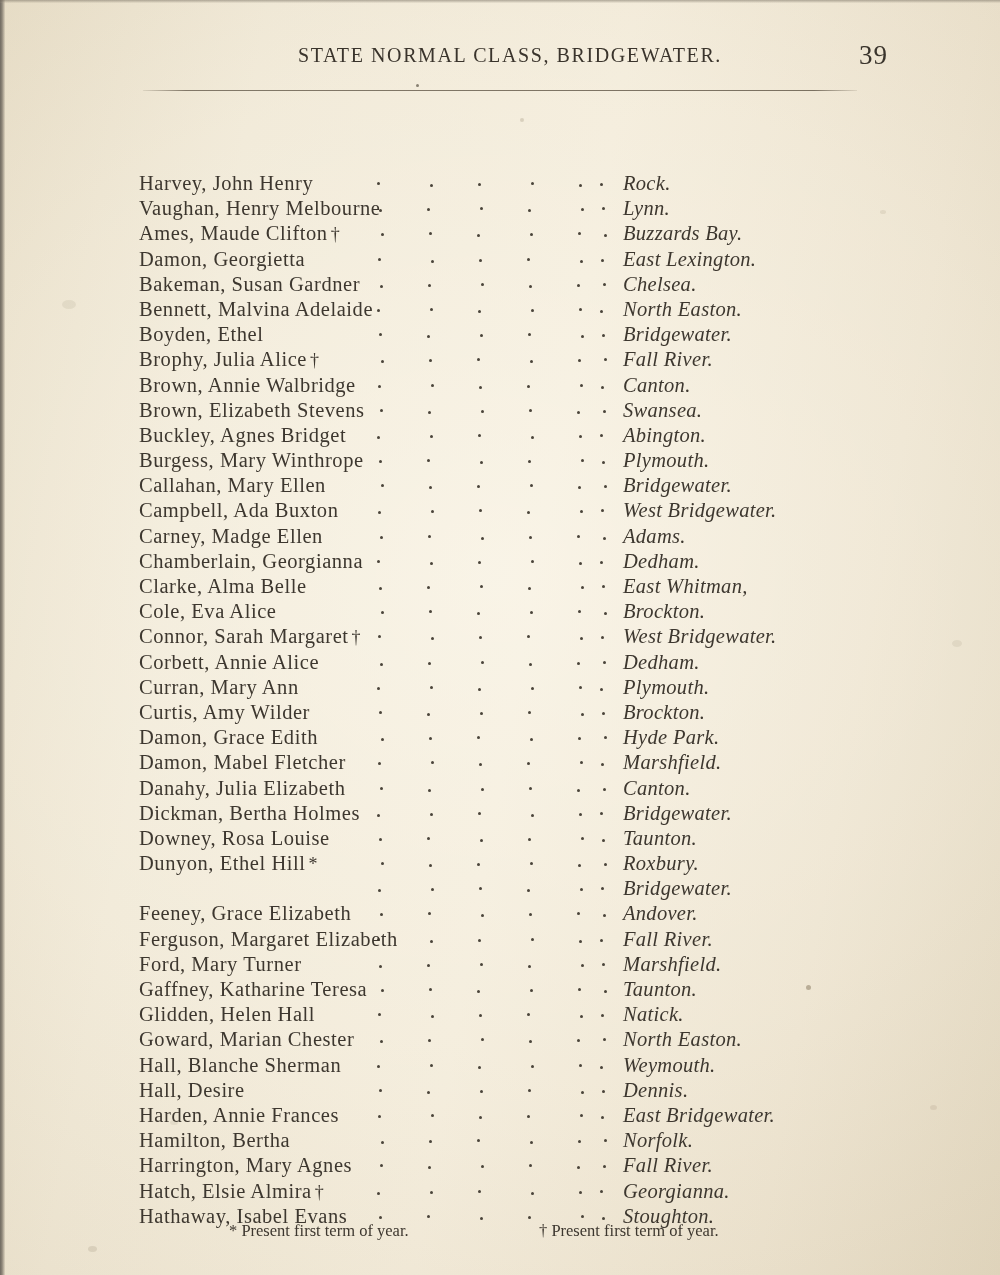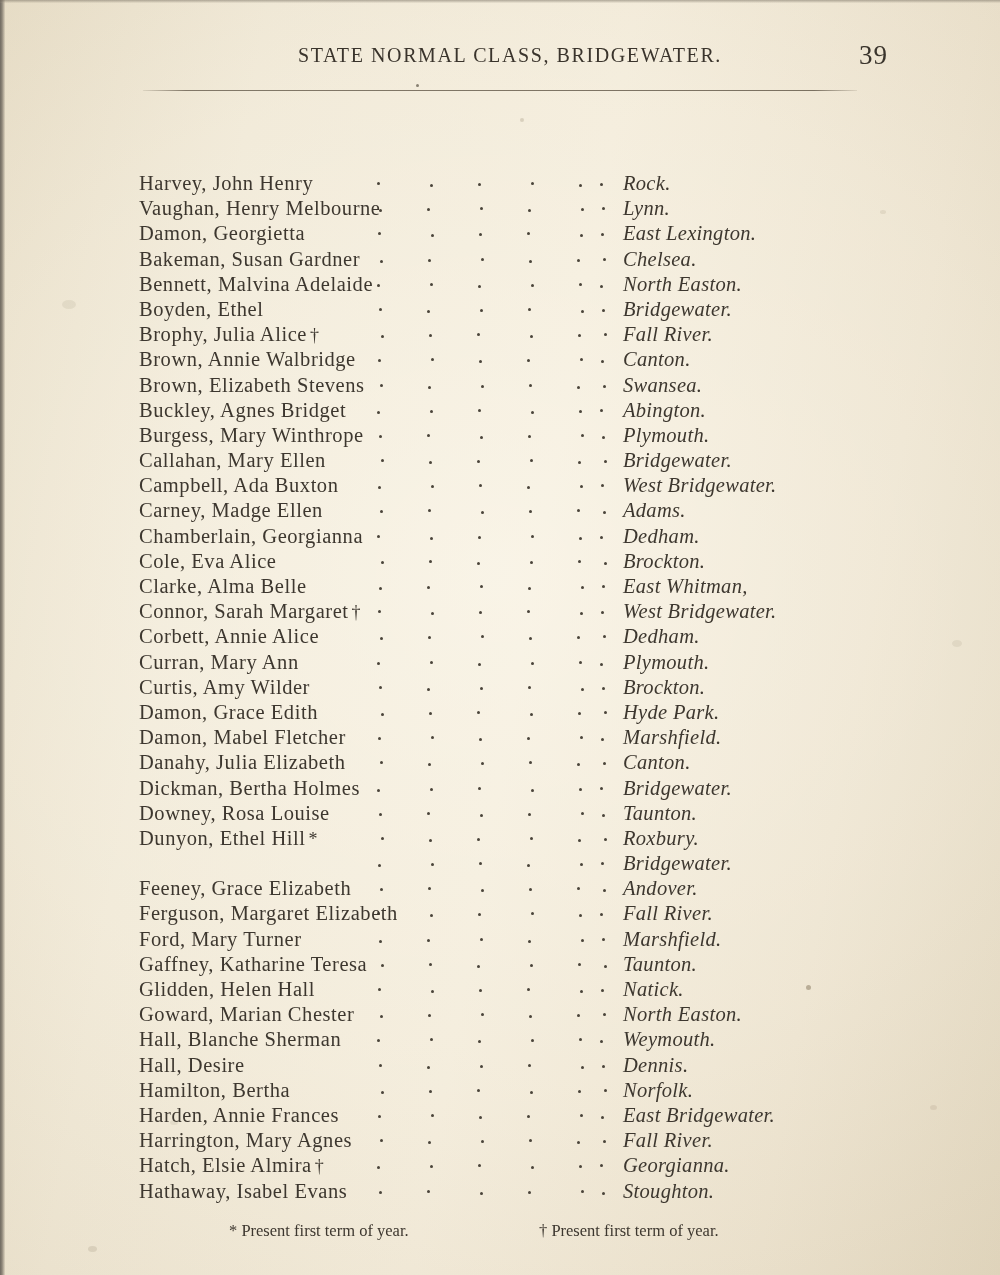--- a/index.html
+++ b/index.html
@@ -215,20 +215,32 @@
           <i style="left: 341px; top: 11px;"></i>
           <i style="left: 389px; top: 13px;"></i>
           <i style="left: 442px; top: 12px;"></i>
           <i style="left: 463px; top: 11px;"></i>
         </div>
         <span class="name">Vaughan, Henry Melbourne</span>
         <span class="town">Lynn.</span>
       </div>
       <div class="entry">
         <div class="leaders">
+          <i style="left: 242px; top: 12px;"></i>
+          <i style="left: 290px; top: 11px;"></i>
+          <i style="left: 338px; top: 13px;"></i>
+          <i style="left: 391px; top: 12px;"></i>
+          <i style="left: 439px; top: 11px;"></i>
+          <i style="left: 465px; top: 13px;"></i>
+        </div>
+        <span class="name">Ames, Maude Clifton<span class="dagger">†</span></span>
+        <span class="town">Buzzards Bay.</span>
+      </div>
+      <div class="entry">
+        <div class="leaders">
           <i style="left: 239px; top: 11px;"></i>
           <i style="left: 292px; top: 13px;"></i>
           <i style="left: 340px; top: 12px;"></i>
           <i style="left: 388px; top: 11px;"></i>
           <i style="left: 441px; top: 13px;"></i>
           <i style="left: 462px; top: 12px;"></i>
         </div>
         <span class="name">Damon, Georgietta</span>
         <span class="town">East Lexington.</span>
       </div>
@@ -371,292 +383,292 @@
           <i style="left: 339px; top: 12px;"></i>
           <i style="left: 392px; top: 11px;"></i>
           <i style="left: 440px; top: 13px;"></i>
           <i style="left: 461px; top: 12px;"></i>
         </div>
         <span class="name">Chamberlain, Georgianna</span>
         <span class="town">Dedham.</span>
       </div>
       <div class="entry">
         <div class="leaders">
+          <i style="left: 240px; top: 13px;"></i>
+          <i style="left: 288px; top: 12px;"></i>
+          <i style="left: 341px; top: 11px;"></i>
+          <i style="left: 389px; top: 13px;"></i>
+          <i style="left: 442px; top: 12px;"></i>
+          <i style="left: 463px; top: 11px;"></i>
+        </div>
+        <span class="name">Clarke, Alma Belle</span>
+        <span class="town">East Whitman,</span>
+      </div>
+      <div class="entry">
+        <div class="leaders">
           <i style="left: 242px; top: 12px;"></i>
           <i style="left: 290px; top: 11px;"></i>
           <i style="left: 338px; top: 13px;"></i>
           <i style="left: 391px; top: 12px;"></i>
           <i style="left: 439px; top: 11px;"></i>
           <i style="left: 465px; top: 13px;"></i>
         </div>
         <span class="name">Cole, Eva Alice</span>
         <span class="town">Brockton.</span>
       </div>
       <div class="entry">
         <div class="leaders">
+          <i style="left: 239px; top: 11px;"></i>
+          <i style="left: 292px; top: 13px;"></i>
+          <i style="left: 340px; top: 12px;"></i>
+          <i style="left: 388px; top: 11px;"></i>
+          <i style="left: 441px; top: 13px;"></i>
+          <i style="left: 462px; top: 12px;"></i>
+        </div>
+        <span class="name">Connor, Sarah Margaret<span class="dagger">†</span></span>
+        <span class="town">West Bridgewater.</span>
+      </div>
+      <div class="entry">
+        <div class="leaders">
+          <i style="left: 241px; top: 13px;"></i>
+          <i style="left: 289px; top: 12px;"></i>
+          <i style="left: 342px; top: 11px;"></i>
+          <i style="left: 390px; top: 13px;"></i>
+          <i style="left: 438px; top: 12px;"></i>
+          <i style="left: 464px; top: 11px;"></i>
+        </div>
+        <span class="name">Corbett, Annie Alice</span>
+        <span class="town">Dedham.</span>
+      </div>
+      <div class="entry">
+        <div class="leaders">
+          <i style="left: 238px; top: 12px;"></i>
+          <i style="left: 291px; top: 11px;"></i>
+          <i style="left: 339px; top: 13px;"></i>
+          <i style="left: 392px; top: 12px;"></i>
+          <i style="left: 440px; top: 11px;"></i>
+          <i style="left: 461px; top: 13px;"></i>
+        </div>
+        <span class="name">Curran, Mary Ann</span>
+        <span class="town">Plymouth.</span>
+      </div>
+      <div class="entry">
+        <div class="leaders">
+          <i style="left: 240px; top: 11px;"></i>
+          <i style="left: 288px; top: 13px;"></i>
+          <i style="left: 341px; top: 12px;"></i>
+          <i style="left: 389px; top: 11px;"></i>
+          <i style="left: 442px; top: 13px;"></i>
+          <i style="left: 463px; top: 12px;"></i>
+        </div>
+        <span class="name">Curtis, Amy Wilder</span>
+        <span class="town">Brockton.</span>
+      </div>
+      <div class="entry">
+        <div class="leaders">
+          <i style="left: 242px; top: 13px;"></i>
+          <i style="left: 290px; top: 12px;"></i>
+          <i style="left: 338px; top: 11px;"></i>
+          <i style="left: 391px; top: 13px;"></i>
+          <i style="left: 439px; top: 12px;"></i>
+          <i style="left: 465px; top: 11px;"></i>
+        </div>
+        <span class="name">Damon, Grace Edith</span>
+        <span class="town">Hyde Park.</span>
+      </div>
+      <div class="entry">
+        <div class="leaders">
+          <i style="left: 239px; top: 12px;"></i>
+          <i style="left: 292px; top: 11px;"></i>
+          <i style="left: 340px; top: 13px;"></i>
+          <i style="left: 388px; top: 12px;"></i>
+          <i style="left: 441px; top: 11px;"></i>
+          <i style="left: 462px; top: 13px;"></i>
+        </div>
+        <span class="name">Damon, Mabel Fletcher</span>
+        <span class="town">Marshfield.</span>
+      </div>
+      <div class="entry">
+        <div class="leaders">
+          <i style="left: 241px; top: 11px;"></i>
+          <i style="left: 289px; top: 13px;"></i>
+          <i style="left: 342px; top: 12px;"></i>
+          <i style="left: 390px; top: 11px;"></i>
+          <i style="left: 438px; top: 13px;"></i>
+          <i style="left: 464px; top: 12px;"></i>
+        </div>
+        <span class="name">Danahy, Julia Elizabeth</span>
+        <span class="town">Canton.</span>
+      </div>
+      <div class="entry">
+        <div class="leaders">
+          <i style="left: 238px; top: 13px;"></i>
+          <i style="left: 291px; top: 12px;"></i>
+          <i style="left: 339px; top: 11px;"></i>
+          <i style="left: 392px; top: 13px;"></i>
+          <i style="left: 440px; top: 12px;"></i>
+          <i style="left: 461px; top: 11px;"></i>
+        </div>
+        <span class="name">Dickman, Bertha Holmes</span>
+        <span class="town">Bridgewater.</span>
+      </div>
+      <div class="entry">
+        <div class="leaders">
+          <i style="left: 240px; top: 12px;"></i>
+          <i style="left: 288px; top: 11px;"></i>
+          <i style="left: 341px; top: 13px;"></i>
+          <i style="left: 389px; top: 12px;"></i>
+          <i style="left: 442px; top: 11px;"></i>
+          <i style="left: 463px; top: 13px;"></i>
+        </div>
+        <span class="name">Downey, Rosa Louise</span>
+        <span class="town">Taunton.</span>
+      </div>
+      <div class="entry">
+        <div class="leaders">
+          <i style="left: 242px; top: 11px;"></i>
+          <i style="left: 290px; top: 13px;"></i>
+          <i style="left: 338px; top: 12px;"></i>
+          <i style="left: 391px; top: 11px;"></i>
+          <i style="left: 439px; top: 13px;"></i>
+          <i style="left: 465px; top: 12px;"></i>
+        </div>
+        <span class="name">Dunyon, Ethel Hill<span class="dagger">*</span></span>
+        <span class="town">Roxbury.</span>
+      </div>
+      <div class="entry">
+        <div class="leaders">
+          <i style="left: 239px; top: 13px;"></i>
+          <i style="left: 292px; top: 12px;"></i>
+          <i style="left: 340px; top: 11px;"></i>
+          <i style="left: 388px; top: 13px;"></i>
+          <i style="left: 441px; top: 12px;"></i>
+          <i style="left: 462px; top: 11px;"></i>
+        </div>
+        <span class="town">Bridgewater.</span>
+      </div>
+      <div class="entry">
+        <div class="leaders">
+          <i style="left: 241px; top: 12px;"></i>
+          <i style="left: 289px; top: 11px;"></i>
+          <i style="left: 342px; top: 13px;"></i>
+          <i style="left: 390px; top: 12px;"></i>
+          <i style="left: 438px; top: 11px;"></i>
+          <i style="left: 464px; top: 13px;"></i>
+        </div>
+        <span class="name">Feeney, Grace Elizabeth</span>
+        <span class="town">Andover.</span>
+      </div>
+      <div class="entry">
+        <div class="leaders">
+          <i style="left: 238px; top: 11px;"></i>
+          <i style="left: 291px; top: 13px;"></i>
+          <i style="left: 339px; top: 12px;"></i>
+          <i style="left: 392px; top: 11px;"></i>
+          <i style="left: 440px; top: 13px;"></i>
+          <i style="left: 461px; top: 12px;"></i>
+        </div>
+        <span class="name">Ferguson, Margaret Elizabeth</span>
+        <span class="town">Fall River.</span>
+      </div>
+      <div class="entry">
+        <div class="leaders">
           <i style="left: 240px; top: 13px;"></i>
           <i style="left: 288px; top: 12px;"></i>
           <i style="left: 341px; top: 11px;"></i>
           <i style="left: 389px; top: 13px;"></i>
           <i style="left: 442px; top: 12px;"></i>
           <i style="left: 463px; top: 11px;"></i>
         </div>
-        <span class="name">Clarke, Alma Belle</span>
-        <span class="town">East Whitman,</span>
+        <span class="name">Ford, Mary Turner</span>
+        <span class="town">Marshfield.</span>
+      </div>
+      <div class="entry">
+        <div class="leaders">
+          <i style="left: 242px; top: 12px;"></i>
+          <i style="left: 290px; top: 11px;"></i>
+          <i style="left: 338px; top: 13px;"></i>
+          <i style="left: 391px; top: 12px;"></i>
+          <i style="left: 439px; top: 11px;"></i>
+          <i style="left: 465px; top: 13px;"></i>
+        </div>
+        <span class="name">Gaffney, Katharine Teresa</span>
+        <span class="town">Taunton.</span>
       </div>
       <div class="entry">
         <div class="leaders">
           <i style="left: 239px; top: 11px;"></i>
           <i style="left: 292px; top: 13px;"></i>
           <i style="left: 340px; top: 12px;"></i>
           <i style="left: 388px; top: 11px;"></i>
           <i style="left: 441px; top: 13px;"></i>
           <i style="left: 462px; top: 12px;"></i>
         </div>
-        <span class="name">Connor, Sarah Margaret<span class="dagger">†</span></span>
-        <span class="town">West Bridgewater.</span>
+        <span class="name">Glidden, Helen Hall</span>
+        <span class="town">Natick.</span>
       </div>
       <div class="entry">
         <div class="leaders">
           <i style="left: 241px; top: 13px;"></i>
           <i style="left: 289px; top: 12px;"></i>
           <i style="left: 342px; top: 11px;"></i>
           <i style="left: 390px; top: 13px;"></i>
           <i style="left: 438px; top: 12px;"></i>
           <i style="left: 464px; top: 11px;"></i>
         </div>
-        <span class="name">Corbett, Annie Alice</span>
-        <span class="town">Dedham.</span>
+        <span class="name">Goward, Marian Chester</span>
+        <span class="town">North Easton.</span>
       </div>
       <div class="entry">
         <div class="leaders">
           <i style="left: 238px; top: 12px;"></i>
           <i style="left: 291px; top: 11px;"></i>
           <i style="left: 339px; top: 13px;"></i>
           <i style="left: 392px; top: 12px;"></i>
           <i style="left: 440px; top: 11px;"></i>
           <i style="left: 461px; top: 13px;"></i>
         </div>
-        <span class="name">Curran, Mary Ann</span>
-        <span class="town">Plymouth.</span>
+        <span class="name">Hall, Blanche Sherman</span>
+        <span class="town">Weymouth.</span>
       </div>
       <div class="entry">
         <div class="leaders">
           <i style="left: 240px; top: 11px;"></i>
           <i style="left: 288px; top: 13px;"></i>
           <i style="left: 341px; top: 12px;"></i>
           <i style="left: 389px; top: 11px;"></i>
           <i style="left: 442px; top: 13px;"></i>
           <i style="left: 463px; top: 12px;"></i>
         </div>
-        <span class="name">Curtis, Amy Wilder</span>
-        <span class="town">Brockton.</span>
+        <span class="name">Hall, Desire</span>
+        <span class="town">Dennis.</span>
+      </div>
+      <div class="entry">
+        <div class="leaders">
+          <i style="left: 239px; top: 12px;"></i>
+          <i style="left: 292px; top: 11px;"></i>
+          <i style="left: 340px; top: 13px;"></i>
+          <i style="left: 388px; top: 12px;"></i>
+          <i style="left: 441px; top: 11px;"></i>
+          <i style="left: 462px; top: 13px;"></i>
+        </div>
+        <span class="name">Harden, Annie Frances</span>
+        <span class="town">East Bridgewater.</span>
       </div>
       <div class="entry">
         <div class="leaders">
           <i style="left: 242px; top: 13px;"></i>
           <i style="left: 290px; top: 12px;"></i>
           <i style="left: 338px; top: 11px;"></i>
           <i style="left: 391px; top: 13px;"></i>
           <i style="left: 439px; top: 12px;"></i>
           <i style="left: 465px; top: 11px;"></i>
         </div>
-        <span class="name">Damon, Grace Edith</span>
-        <span class="town">Hyde Park.</span>
-      </div>
-      <div class="entry">
-        <div class="leaders">
-          <i style="left: 239px; top: 12px;"></i>
-          <i style="left: 292px; top: 11px;"></i>
-          <i style="left: 340px; top: 13px;"></i>
-          <i style="left: 388px; top: 12px;"></i>
-          <i style="left: 441px; top: 11px;"></i>
-          <i style="left: 462px; top: 13px;"></i>
-        </div>
-        <span class="name">Damon, Mabel Fletcher</span>
-        <span class="town">Marshfield.</span>
-      </div>
-      <div class="entry">
-        <div class="leaders">
-          <i style="left: 241px; top: 11px;"></i>
-          <i style="left: 289px; top: 13px;"></i>
-          <i style="left: 342px; top: 12px;"></i>
-          <i style="left: 390px; top: 11px;"></i>
-          <i style="left: 438px; top: 13px;"></i>
-          <i style="left: 464px; top: 12px;"></i>
-        </div>
-        <span class="name">Danahy, Julia Elizabeth</span>
-        <span class="town">Canton.</span>
-      </div>
-      <div class="entry">
-        <div class="leaders">
-          <i style="left: 238px; top: 13px;"></i>
-          <i style="left: 291px; top: 12px;"></i>
-          <i style="left: 339px; top: 11px;"></i>
-          <i style="left: 392px; top: 13px;"></i>
-          <i style="left: 440px; top: 12px;"></i>
-          <i style="left: 461px; top: 11px;"></i>
-        </div>
-        <span class="name">Dickman, Bertha Holmes</span>
-        <span class="town">Bridgewater.</span>
-      </div>
-      <div class="entry">
-        <div class="leaders">
-          <i style="left: 240px; top: 12px;"></i>
-          <i style="left: 288px; top: 11px;"></i>
-          <i style="left: 341px; top: 13px;"></i>
-          <i style="left: 389px; top: 12px;"></i>
-          <i style="left: 442px; top: 11px;"></i>
-          <i style="left: 463px; top: 13px;"></i>
-        </div>
-        <span class="name">Downey, Rosa Louise</span>
-        <span class="town">Taunton.</span>
-      </div>
-      <div class="entry">
-        <div class="leaders">
-          <i style="left: 242px; top: 11px;"></i>
-          <i style="left: 290px; top: 13px;"></i>
-          <i style="left: 338px; top: 12px;"></i>
-          <i style="left: 391px; top: 11px;"></i>
-          <i style="left: 439px; top: 13px;"></i>
-          <i style="left: 465px; top: 12px;"></i>
-        </div>
-        <span class="name">Dunyon, Ethel Hill<span class="dagger">*</span></span>
-        <span class="town">Roxbury.</span>
-      </div>
-      <div class="entry">
-        <div class="leaders">
-          <i style="left: 239px; top: 13px;"></i>
-          <i style="left: 292px; top: 12px;"></i>
-          <i style="left: 340px; top: 11px;"></i>
-          <i style="left: 388px; top: 13px;"></i>
-          <i style="left: 441px; top: 12px;"></i>
-          <i style="left: 462px; top: 11px;"></i>
-        </div>
-        <span class="town">Bridgewater.</span>
-      </div>
-      <div class="entry">
-        <div class="leaders">
-          <i style="left: 241px; top: 12px;"></i>
-          <i style="left: 289px; top: 11px;"></i>
-          <i style="left: 342px; top: 13px;"></i>
-          <i style="left: 390px; top: 12px;"></i>
-          <i style="left: 438px; top: 11px;"></i>
-          <i style="left: 464px; top: 13px;"></i>
-        </div>
-        <span class="name">Feeney, Grace Elizabeth</span>
-        <span class="town">Andover.</span>
-      </div>
-      <div class="entry">
-        <div class="leaders">
-          <i style="left: 238px; top: 11px;"></i>
-          <i style="left: 291px; top: 13px;"></i>
-          <i style="left: 339px; top: 12px;"></i>
-          <i style="left: 392px; top: 11px;"></i>
-          <i style="left: 440px; top: 13px;"></i>
-          <i style="left: 461px; top: 12px;"></i>
-        </div>
-        <span class="name">Ferguson, Margaret Elizabeth</span>
-        <span class="town">Fall River.</span>
-      </div>
-      <div class="entry">
-        <div class="leaders">
-          <i style="left: 240px; top: 13px;"></i>
-          <i style="left: 288px; top: 12px;"></i>
-          <i style="left: 341px; top: 11px;"></i>
-          <i style="left: 389px; top: 13px;"></i>
-          <i style="left: 442px; top: 12px;"></i>
-          <i style="left: 463px; top: 11px;"></i>
-        </div>
-        <span class="name">Ford, Mary Turner</span>
-        <span class="town">Marshfield.</span>
-      </div>
-      <div class="entry">
-        <div class="leaders">
-          <i style="left: 242px; top: 12px;"></i>
-          <i style="left: 290px; top: 11px;"></i>
-          <i style="left: 338px; top: 13px;"></i>
-          <i style="left: 391px; top: 12px;"></i>
-          <i style="left: 439px; top: 11px;"></i>
-          <i style="left: 465px; top: 13px;"></i>
-        </div>
-        <span class="name">Gaffney, Katharine Teresa</span>
-        <span class="town">Taunton.</span>
-      </div>
-      <div class="entry">
-        <div class="leaders">
-          <i style="left: 239px; top: 11px;"></i>
-          <i style="left: 292px; top: 13px;"></i>
-          <i style="left: 340px; top: 12px;"></i>
-          <i style="left: 388px; top: 11px;"></i>
-          <i style="left: 441px; top: 13px;"></i>
-          <i style="left: 462px; top: 12px;"></i>
-        </div>
-        <span class="name">Glidden, Helen Hall</span>
-        <span class="town">Natick.</span>
-      </div>
-      <div class="entry">
-        <div class="leaders">
-          <i style="left: 241px; top: 13px;"></i>
-          <i style="left: 289px; top: 12px;"></i>
-          <i style="left: 342px; top: 11px;"></i>
-          <i style="left: 390px; top: 13px;"></i>
-          <i style="left: 438px; top: 12px;"></i>
-          <i style="left: 464px; top: 11px;"></i>
-        </div>
-        <span class="name">Goward, Marian Chester</span>
-        <span class="town">North Easton.</span>
-      </div>
-      <div class="entry">
-        <div class="leaders">
-          <i style="left: 238px; top: 12px;"></i>
-          <i style="left: 291px; top: 11px;"></i>
-          <i style="left: 339px; top: 13px;"></i>
-          <i style="left: 392px; top: 12px;"></i>
-          <i style="left: 440px; top: 11px;"></i>
-          <i style="left: 461px; top: 13px;"></i>
-        </div>
-        <span class="name">Hall, Blanche Sherman</span>
-        <span class="town">Weymouth.</span>
-      </div>
-      <div class="entry">
-        <div class="leaders">
-          <i style="left: 240px; top: 11px;"></i>
-          <i style="left: 288px; top: 13px;"></i>
-          <i style="left: 341px; top: 12px;"></i>
-          <i style="left: 389px; top: 11px;"></i>
-          <i style="left: 442px; top: 13px;"></i>
-          <i style="left: 463px; top: 12px;"></i>
-        </div>
-        <span class="name">Hall, Desire</span>
-        <span class="town">Dennis.</span>
-      </div>
-      <div class="entry">
-        <div class="leaders">
-          <i style="left: 242px; top: 13px;"></i>
-          <i style="left: 290px; top: 12px;"></i>
-          <i style="left: 338px; top: 11px;"></i>
-          <i style="left: 391px; top: 13px;"></i>
-          <i style="left: 439px; top: 12px;"></i>
-          <i style="left: 465px; top: 11px;"></i>
-        </div>
         <span class="name">Hamilton, Bertha</span>
         <span class="town">Norfolk.</span>
-      </div>
-      <div class="entry">
-        <div class="leaders">
-          <i style="left: 239px; top: 12px;"></i>
-          <i style="left: 292px; top: 11px;"></i>
-          <i style="left: 340px; top: 13px;"></i>
-          <i style="left: 388px; top: 12px;"></i>
-          <i style="left: 441px; top: 11px;"></i>
-          <i style="left: 462px; top: 13px;"></i>
-        </div>
-        <span class="name">Harden, Annie Frances</span>
-        <span class="town">East Bridgewater.</span>
       </div>
       <div class="entry">
         <div class="leaders">
           <i style="left: 241px; top: 11px;"></i>
           <i style="left: 289px; top: 13px;"></i>
           <i style="left: 342px; top: 12px;"></i>
           <i style="left: 390px; top: 11px;"></i>
           <i style="left: 438px; top: 13px;"></i>
           <i style="left: 464px; top: 12px;"></i>
         </div>

